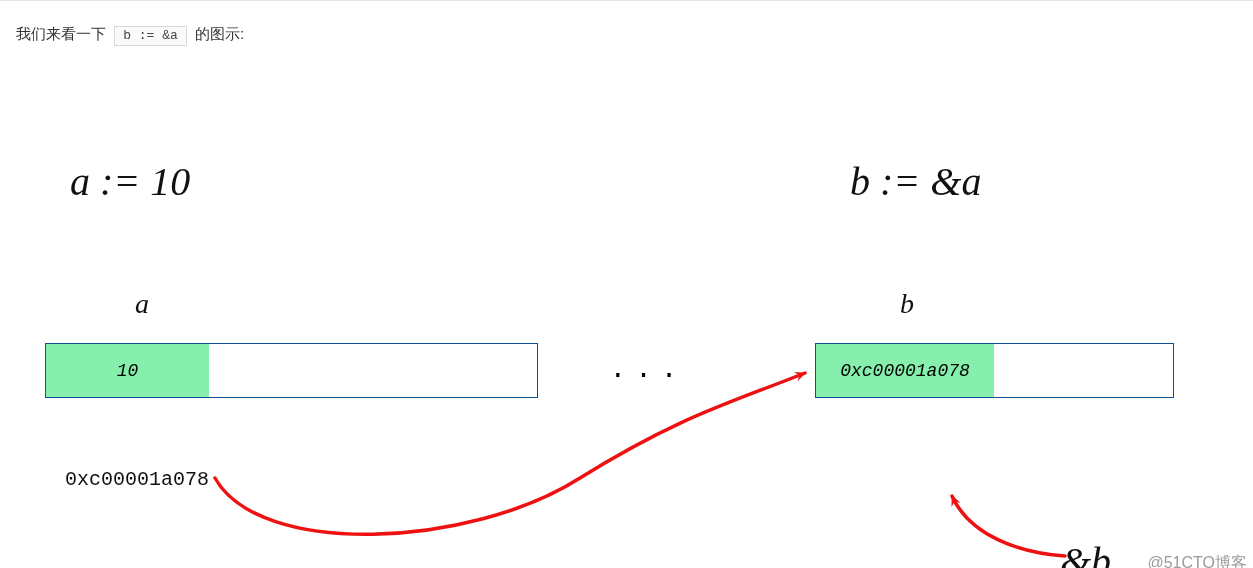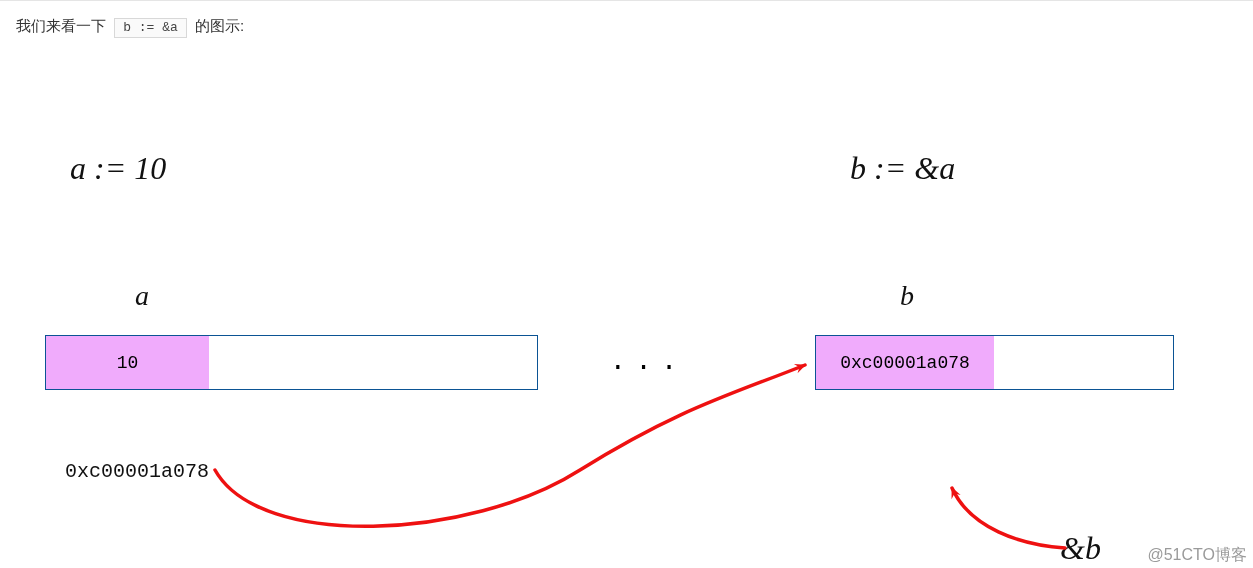--- a/index.html
+++ b/index.html
@@ -6,21 +6,21 @@
     margin: 0;
     padding: 0;
     width: 1253px;
     height: 568px;
     background: #fff;
     font-family: "Microsoft YaHei", "PingFang SC", sans-serif;
     overflow: hidden;
   }
   .header-bar {
     border-top: 1px solid #e5e5e5;
-    padding: 16px 16px 12px 16px;
+    padding: 24px 16px 12px 16px;
     font-size: 15px;
     color: #333;
   }
   .inline-code {
     display: inline-block;
     border: 1px solid #d8d8d8;
     background: #fafafa;
     padding: 1px 8px 2px 8px;
     font-family: Consolas, "Courier New", monospace;
     font-size: 13px;
@@ -33,36 +33,36 @@
     width: 1253px;
     height: 520px;
   }
   .lbl {
     position: absolute;
     font-family: "Comic Sans MS", "Segoe Script", cursive;
     font-style: italic;
     color: #111;
     white-space: nowrap;
   }
-  .big { font-size: 32px; }
+  .big { font-size: 40px; }
   .med { font-size: 28px; }
   .mono {
     position: absolute;
     font-family: Consolas, "Courier New", monospace;
     font-size: 20px;
     color: #111;
     white-space: nowrap;
   }
   .cell {
     position: absolute;
     border: 1px solid #0b5394;
     box-sizing: border-box;
     background: #fff;
   }
-  .cell.filled { background: #f0abfc; }
+  .cell.filled { background: #86efac; font-style: italic; }
   .cell-val {
     position: absolute;
     inset: 0;
     display: flex;
     align-items: center;
     justify-content: center;
     font-family: Consolas, "Courier New", monospace;
     font-size: 18px;
     color: #000;
   }

